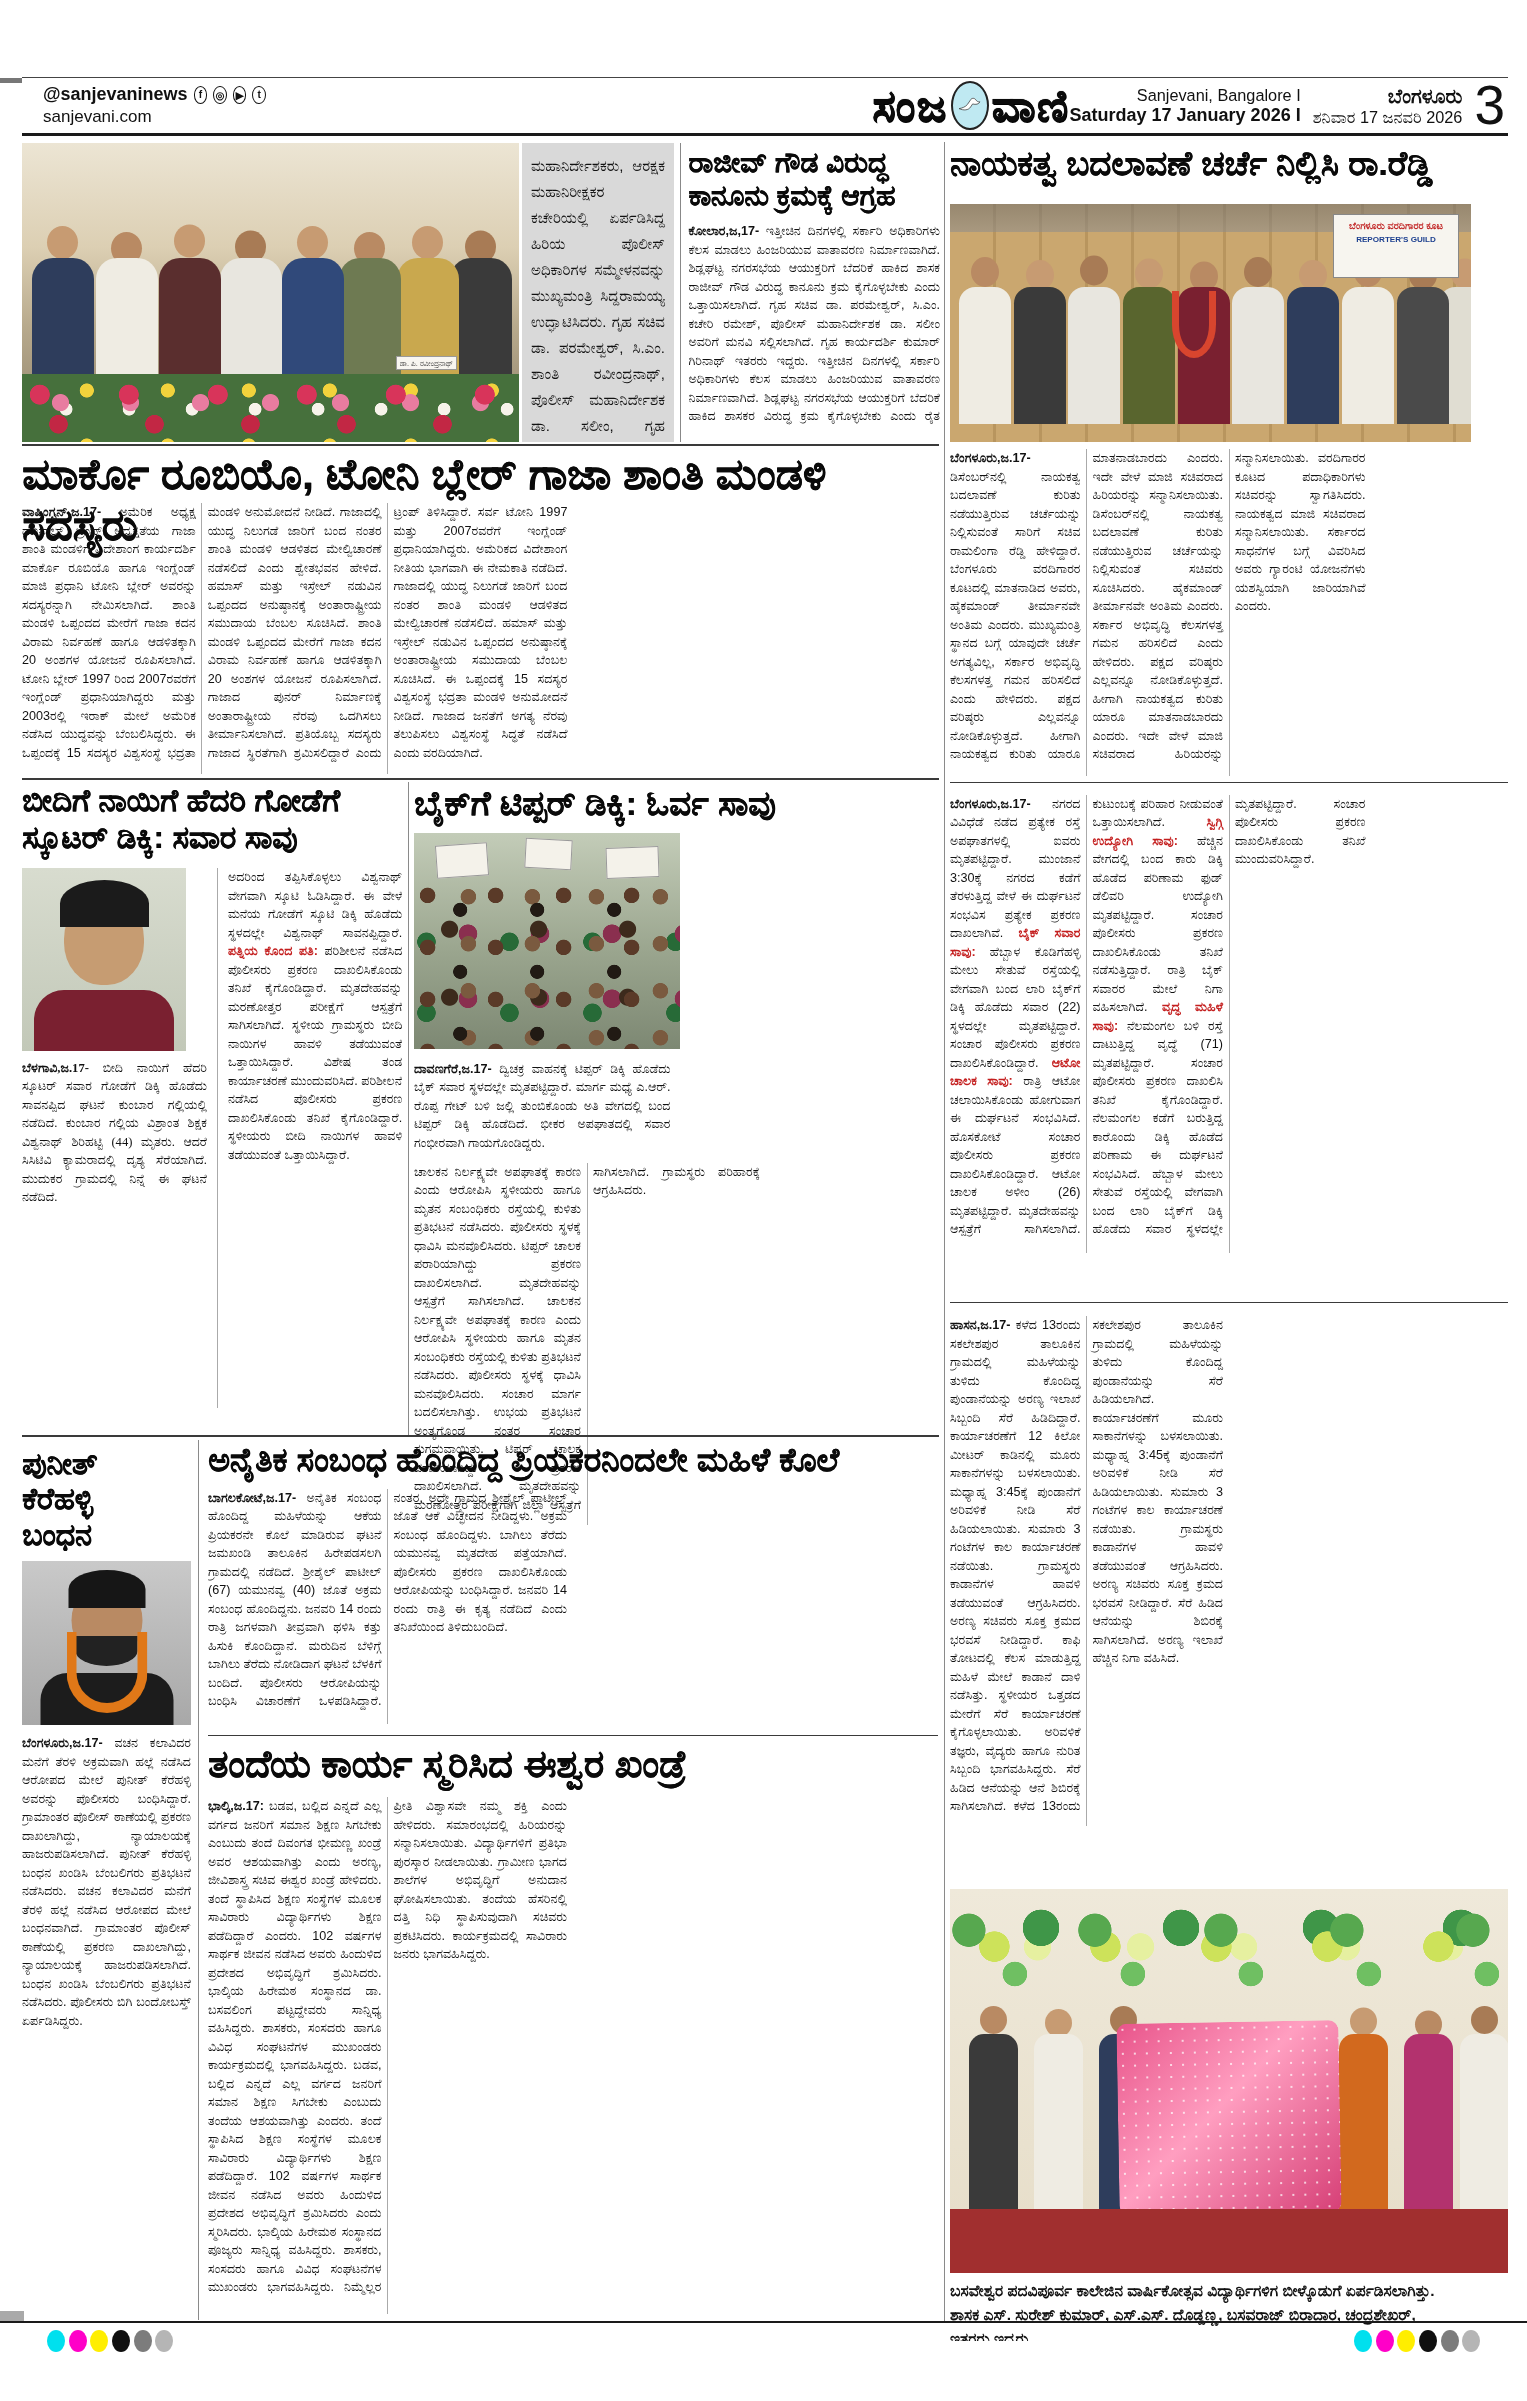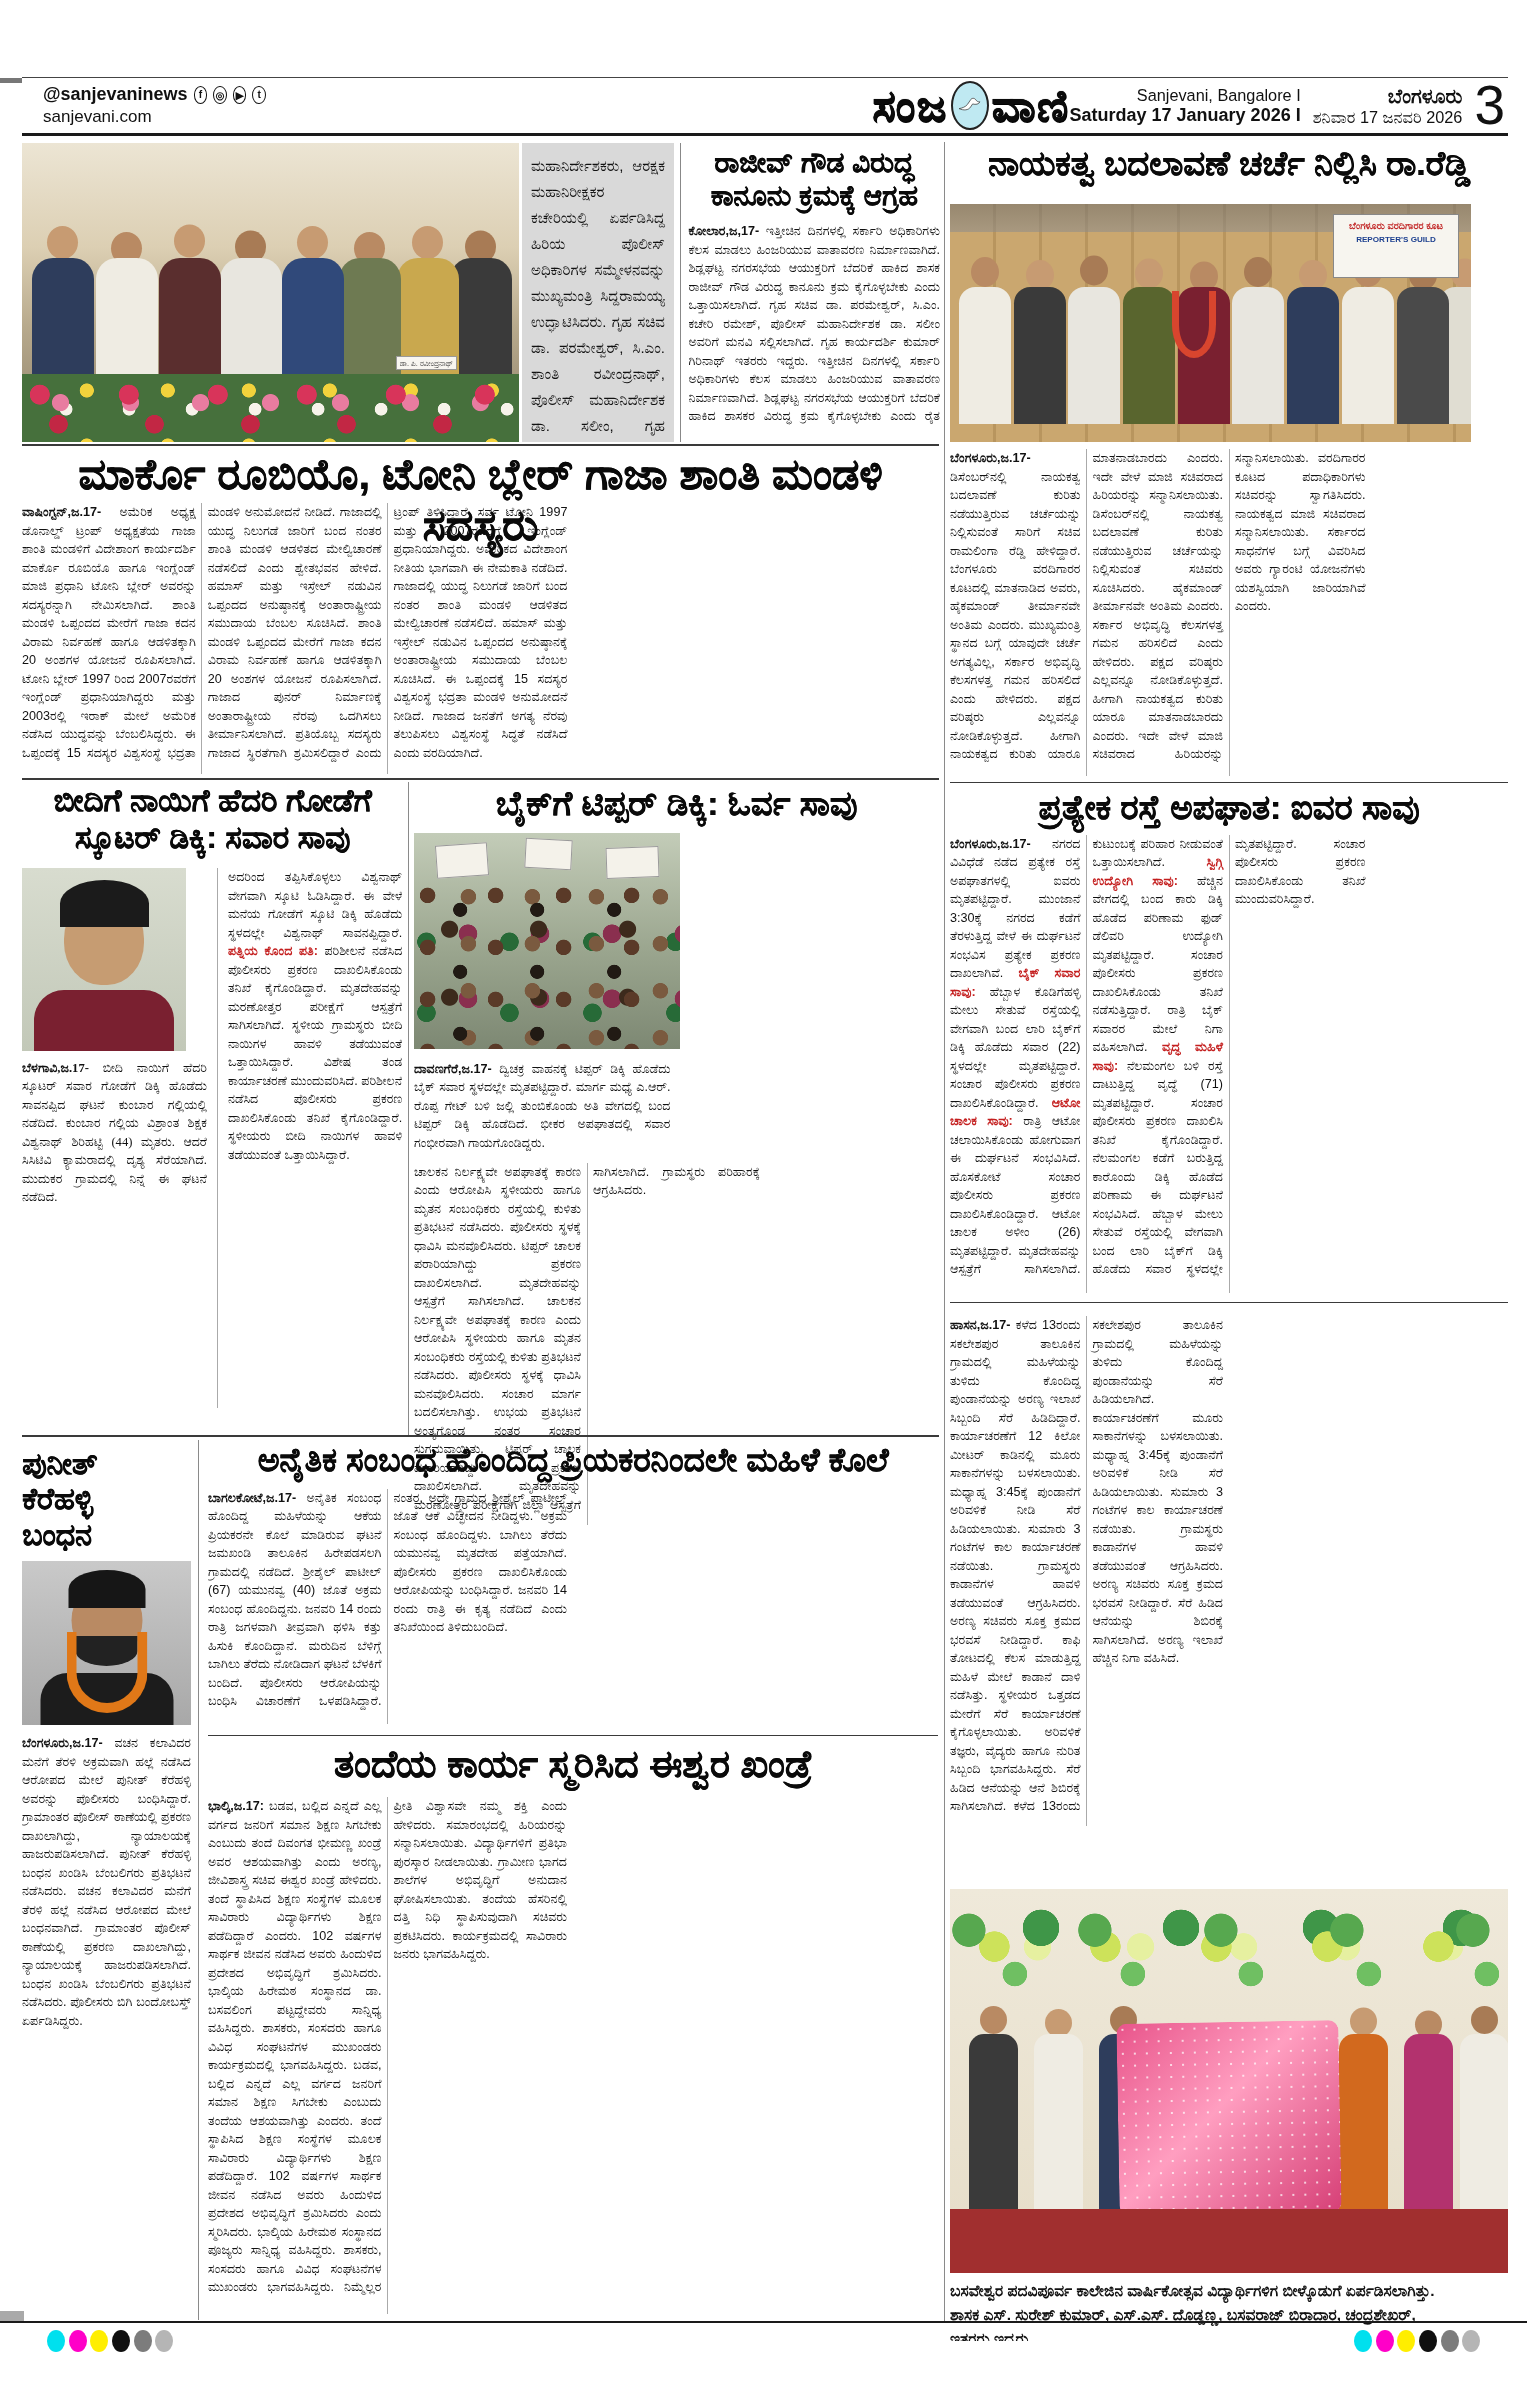--- a/index.html
+++ b/index.html
@@ -29,21 +29,21 @@
   .hdr-en .l1 { font-size:16.3px; }
   .hdr-en .l2 { font-size:18px; font-weight:bold; }
   .hdr-kn { text-align:right; }
   .hdr-kn .l1 { font-size:20px; font-weight:bold; }
   .hdr-kn .l2 { font-size:16.3px; }
   .pageno { font-size:55px; font-weight:400; line-height:1; }
 
   .regmark { background:#777; }
 
   
-  .hl { font-weight:bold; color:#0a0a0a; text-shadow:0.4px 0 0 #000; line-height:1.18; text-align:center; }
+  .hl { font-weight:bold; color:#0a0a0a; text-shadow:0.4px 0 0 #000; line-height:1.18; text-align:left; }
   .body-txt { font-size:12.6px; line-height:18.5px; text-align:justify; overflow:hidden; column-fill:auto; }
   .body-txt b { font-weight:bold; }
   .sub { color:#c41f1f; font-weight:bold; }
   .vr { background:#8a8a8a; width:0.7px; }
   .hrline { background:#3a3a3a; }
 
   
   .ph { position:absolute; overflow:hidden; background:#cfcabd; }
   .p-heads, .p-torsos { position:absolute; }
 
@@ -272,21 +272,20 @@
         <b>ದಾವಣಗೆರೆ,ಜ.17-</b>
         <span>ದ್ವಿಚಕ್ರ ವಾಹನಕ್ಕೆ ಟಿಪ್ಪರ್ ಡಿಕ್ಕಿ ಹೊಡೆದು ಬೈಕ್ ಸವಾರ ಸ್ಥಳದಲ್ಲೇ ಮೃತಪಟ್ಟಿದ್ದಾರೆ. ಮಾರ್ಗ ಮಧ್ಯೆ ಎ.ಆರ್. ರೊಪ್ಪ ಗೇಟ್ ಬಳಿ ಜಲ್ಲಿ ತುಂಬಿಕೊಂಡು ಅತಿ ವೇಗದಲ್ಲಿ ಬಂದ ಟಿಪ್ಪರ್ ಡಿಕ್ಕಿ ಹೊಡೆದಿದೆ. ಭೀಕರ ಅಪಘಾತದಲ್ಲಿ ಸವಾರ ಗಂಭೀರವಾಗಿ ಗಾಯಗೊಂಡಿದ್ದರು.</span>
       </div>
     </div>
     <div class="body-txt cols3" style="width:525px;height:362px;margin-top:10.3px;">
       <span>ಚಾಲಕನ ನಿರ್ಲಕ್ಷ್ಯವೇ ಅಪಘಾತಕ್ಕೆ ಕಾರಣ ಎಂದು ಆರೋಪಿಸಿ ಸ್ಥಳೀಯರು ಹಾಗೂ ಮೃತನ ಸಂಬಂಧಿಕರು ರಸ್ತೆಯಲ್ಲಿ ಕುಳಿತು ಪ್ರತಿಭಟನೆ ನಡೆಸಿದರು. ಪೊಲೀಸರು ಸ್ಥಳಕ್ಕೆ ಧಾವಿಸಿ ಮನವೊಲಿಸಿದರು. ಟಿಪ್ಪರ್ ಚಾಲಕ ಪರಾರಿಯಾಗಿದ್ದು ಪ್ರಕರಣ ದಾಖಲಿಸಲಾಗಿದೆ. ಮೃತದೇಹವನ್ನು ಆಸ್ಪತ್ರೆಗೆ ಸಾಗಿಸಲಾಗಿದೆ. ಚಾಲಕನ ನಿರ್ಲಕ್ಷ್ಯವೇ ಅಪಘಾತಕ್ಕೆ ಕಾರಣ ಎಂದು ಆರೋಪಿಸಿ ಸ್ಥಳೀಯರು ಹಾಗೂ ಮೃತನ ಸಂಬಂಧಿಕರು ರಸ್ತೆಯಲ್ಲಿ ಕುಳಿತು ಪ್ರತಿಭಟನೆ ನಡೆಸಿದರು. ಪೊಲೀಸರು ಸ್ಥಳಕ್ಕೆ ಧಾವಿಸಿ ಮನವೊಲಿಸಿದರು. ಸಂಚಾರ ಮಾರ್ಗ ಬದಲಿಸಲಾಗಿತ್ತು. ಉಭಯ ಪ್ರತಿಭಟನೆ ಅಂತ್ಯಗೊಂಡ ನಂತರ ಸಂಚಾರ ಸುಗಮವಾಯಿತು. ಟಿಪ್ಪರ್ ಚಾಲಕ ಪರಾರಿಯಾಗಿದ್ದು ಪ್ರಕರಣ ದಾಖಲಿಸಲಾಗಿದೆ. ಮೃತದೇಹವನ್ನು ಮರಣೋತ್ತರ ಪರೀಕ್ಷೆಗಾಗಿ ಜಿಲ್ಲಾ ಆಸ್ಪತ್ರೆಗೆ ಸಾಗಿಸಲಾಗಿದೆ. ಗ್ರಾಮಸ್ಥರು ಪರಿಹಾರಕ್ಕೆ ಆಗ್ರಹಿಸಿದರು.</span>
     </div>
   </div>
 
   <div class="abs" style="left:950px;top:782px;width:558px;border-top:1.5px solid #3a3a3a;padding-top:4.4px;">
-    <div class="hl" style="font-size:34px;">ಪ್ರತ್ಯೇಕ ರಸ್ತೆ ಅಪಘಾತ: ಐವರ ಸಾವು</div>
     <div class="body-txt cols4" style="height:458px;margin-top:7.4px;">
       <b>ಬೆಂಗಳೂರು,ಜ.17-</b>
       <span>ನಗರದ ವಿವಿಧೆಡೆ ನಡೆದ ಪ್ರತ್ಯೇಕ ರಸ್ತೆ ಅಪಘಾತಗಳಲ್ಲಿ ಐವರು ಮೃತಪಟ್ಟಿದ್ದಾರೆ. ಮುಂಜಾನೆ 3:30ಕ್ಕೆ ನಗರದ ಕಡೆಗೆ ತೆರಳುತ್ತಿದ್ದ ವೇಳೆ ಈ ದುರ್ಘಟನೆ ಸಂಭವಿಸ ಪ್ರತ್ಯೇಕ ಪ್ರಕರಣ ದಾಖಲಾಗಿವೆ. </span>
       <span class="sub">ಬೈಕ್ ಸವಾರ ಸಾವು:</span>
       <span> ಹೆಬ್ಬಾಳ ಕೊಡಿಗೆಹಳ್ಳಿ ಮೇಲು ಸೇತುವೆ ರಸ್ತೆಯಲ್ಲಿ ವೇಗವಾಗಿ ಬಂದ ಲಾರಿ ಬೈಕ್‌ಗೆ ಡಿಕ್ಕಿ ಹೊಡೆದು ಸವಾರ (22) ಸ್ಥಳದಲ್ಲೇ ಮೃತಪಟ್ಟಿದ್ದಾರೆ. ಸಂಚಾರ ಪೊಲೀಸರು ಪ್ರಕರಣ ದಾಖಲಿಸಿಕೊಂಡಿದ್ದಾರೆ. </span>
       <span class="sub">ಆಟೋ ಚಾಲಕ ಸಾವು:</span>
       <span> ರಾತ್ರಿ ಆಟೋ ಚಲಾಯಿಸಿಕೊಂಡು ಹೋಗುವಾಗ ಈ ದುರ್ಘಟನೆ ಸಂಭವಿಸಿದೆ. ಹೊಸಕೋಟೆ ಸಂಚಾರ ಪೊಲೀಸರು ಪ್ರಕರಣ ದಾಖಲಿಸಿಕೊಂಡಿದ್ದಾರೆ. ಆಟೋ ಚಾಲಕ ಅಳೀಂ (26) ಮೃತಪಟ್ಟಿದ್ದಾರೆ. ಮೃತದೇಹವನ್ನು ಆಸ್ಪತ್ರೆಗೆ ಸಾಗಿಸಲಾಗಿದೆ. ಕುಟುಂಬಕ್ಕೆ ಪರಿಹಾರ ನೀಡುವಂತೆ ಒತ್ತಾಯಿಸಲಾಗಿದೆ. </span>
       <span class="sub">ಸ್ವಿಗ್ಗಿ ಉದ್ಯೋಗಿ ಸಾವು:</span>
       <span> ಹೆಚ್ಚಿನ ವೇಗದಲ್ಲಿ ಬಂದ ಕಾರು ಡಿಕ್ಕಿ ಹೊಡೆದ ಪರಿಣಾಮ ಫುಡ್ ಡೆಲಿವರಿ ಉದ್ಯೋಗಿ ಮೃತಪಟ್ಟಿದ್ದಾರೆ. ಸಂಚಾರ ಪೊಲೀಸರು ಪ್ರಕರಣ ದಾಖಲಿಸಿಕೊಂಡು ತನಿಖೆ ನಡೆಸುತ್ತಿದ್ದಾರೆ. ರಾತ್ರಿ ಬೈಕ್ ಸವಾರರ ಮೇಲೆ ನಿಗಾ ವಹಿಸಲಾಗಿದೆ. </span>
       <span class="sub">ವೃದ್ಧ ಮಹಿಳೆ ಸಾವು:</span>

